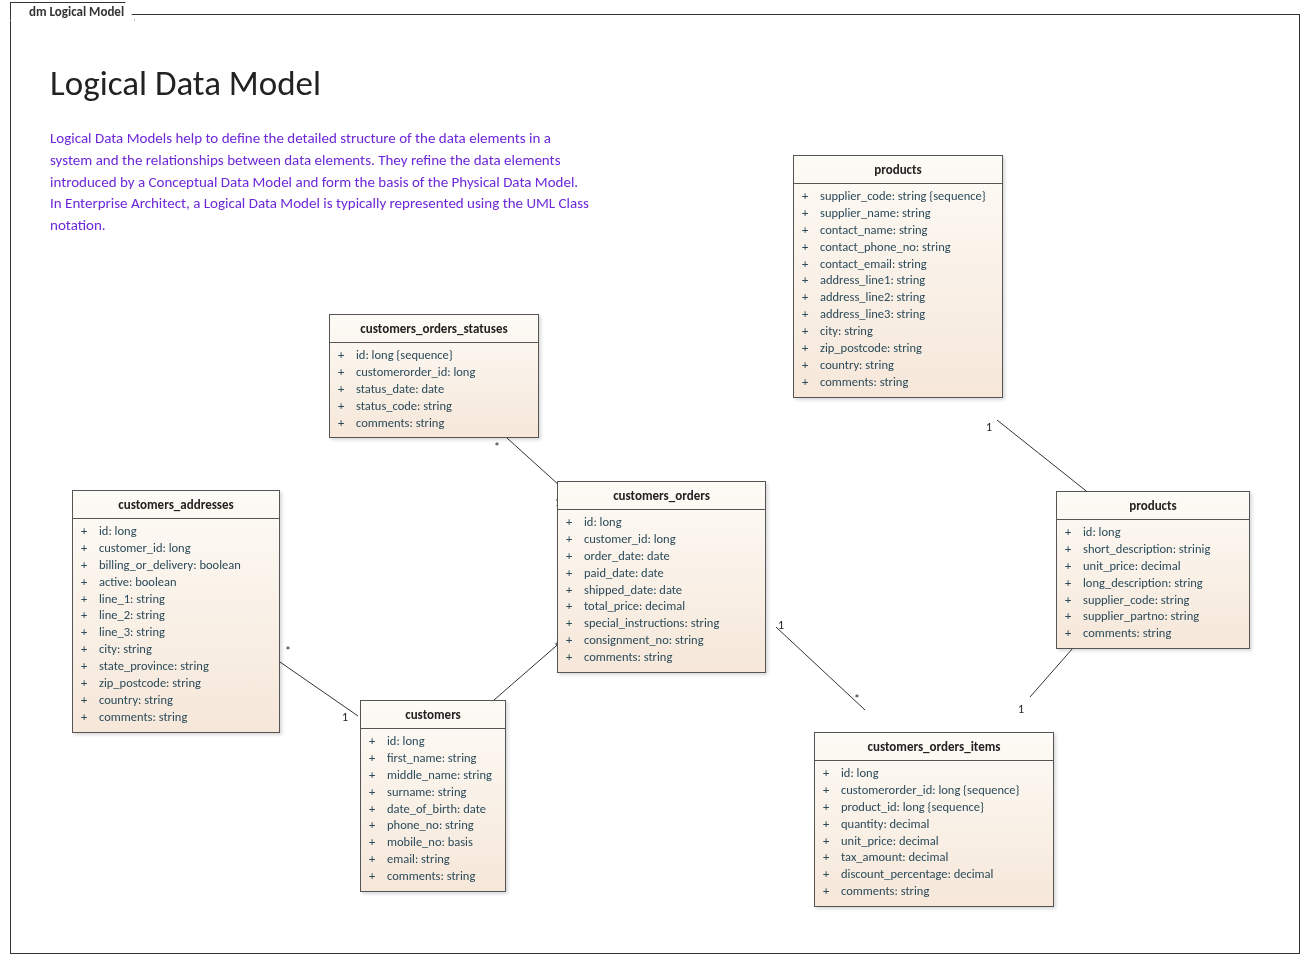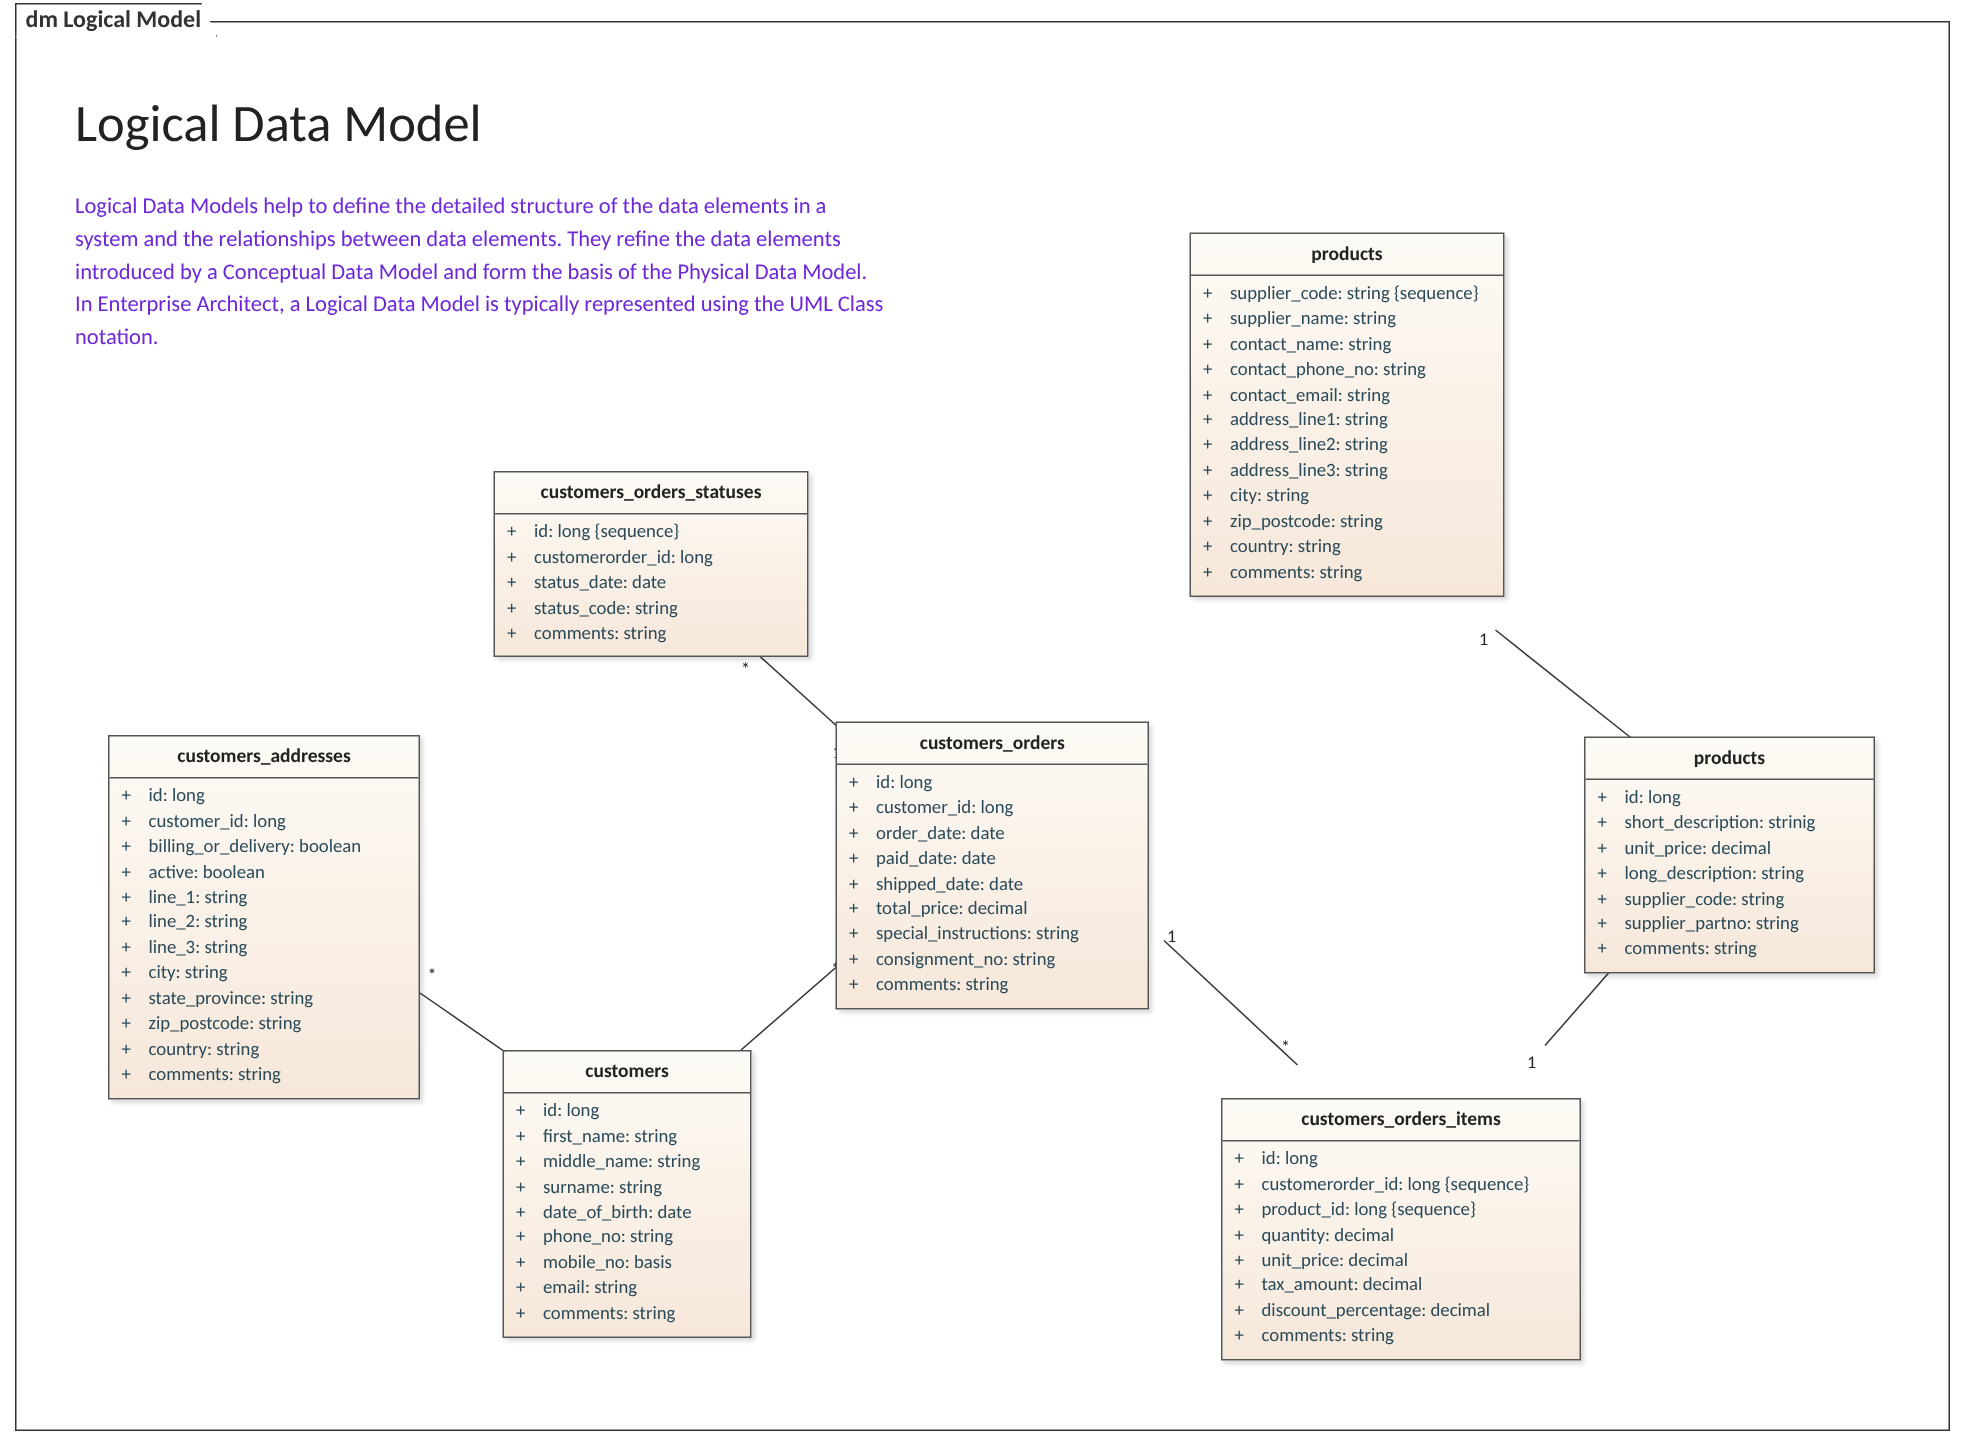--- a/index.html
+++ b/index.html
@@ -24,22 +24,22 @@
     border: 1px solid #333;
     box-sizing: border-box;
   }
   .frame-tab {
     position: absolute;
     left: 10px;
     top: 2px;
     background: #fff;
     border: 1px solid #333;
     border-bottom: 1px solid #fff;
-    padding: 1px 10px 1px 6px;
-    font-size: 16px;
+    padding: 1px 10px 1px 18px;
+    font-size: 13px;
     font-weight: 700;
     color: #333;
     z-index: 5;
     clip-path: polygon(0 0, 92% 0, 100% 100%, 0 100%);
   }
   .title {
     position: absolute;
     left: 50px;
     top: 62px;
     font-size: 35px;
@@ -323,21 +323,21 @@
           <span class="plus">+</span>
           <span class="lbl">country: string</span>
         </div>
         <div class="attr">
           <span class="plus">+</span>
           <span class="lbl">comments: string</span>
         </div>
       </div>
   </div>
 
-  <div class="entity" style="left:335px; top:700px; width:166px;">
+  <div class="entity" style="left:360px; top:700px; width:146px;">
     <div class="ehdr">customers</div>
     <div class="attrs">
         <div class="attr">
           <span class="plus">+</span>
           <span class="lbl">id: long</span>
         </div>
         <div class="attr">
           <span class="plus">+</span>
           <span class="lbl">first_name: string</span>
         </div>

